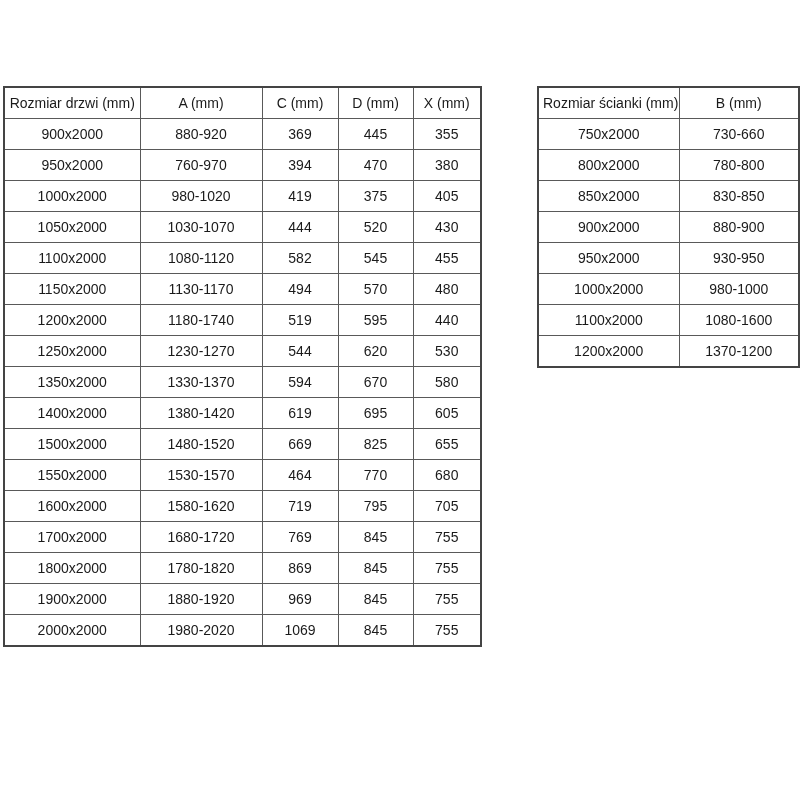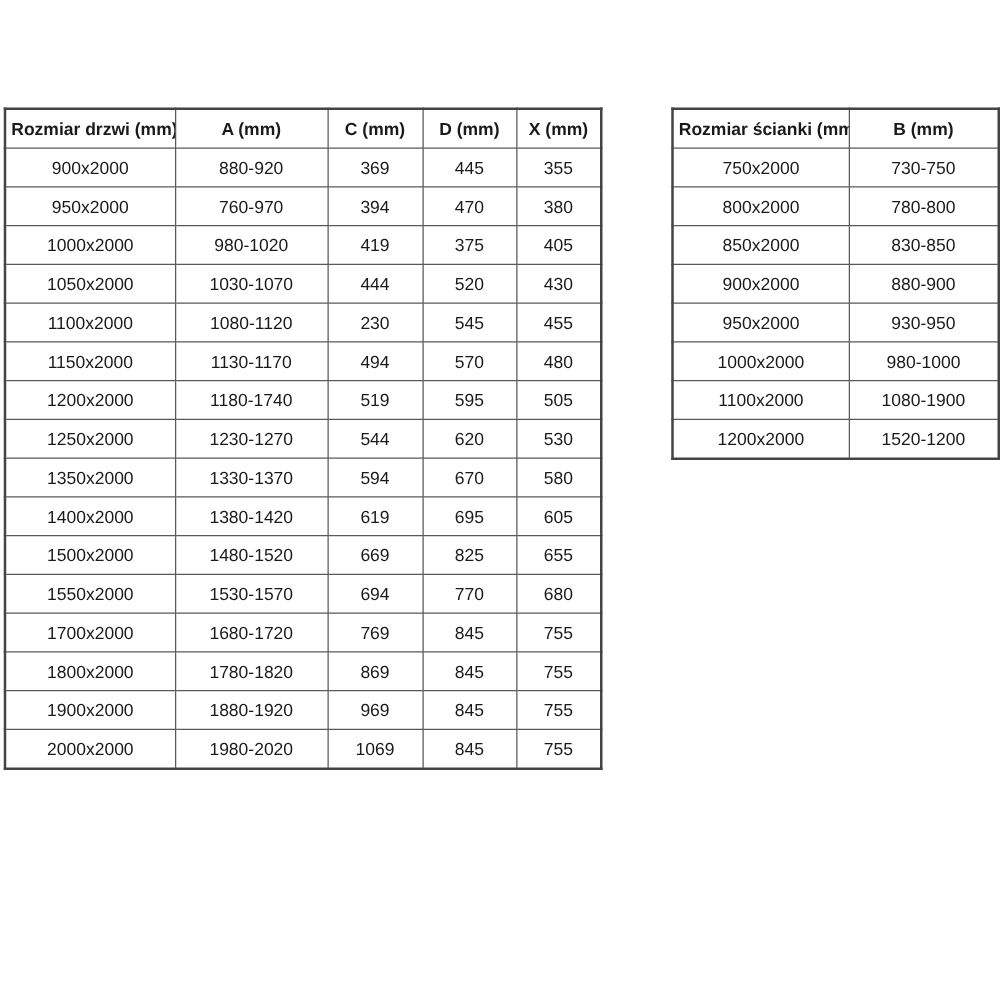--- a/index.html
+++ b/index.html
@@ -30,21 +30,21 @@
     vertical-align: middle;
     padding: 0 4px;
     font-size: 14px;
     white-space: nowrap;
     overflow: hidden;
   }
   table.tbl {
     border: 2px solid #444444;
   }
   table.tbl th {
-    font-weight: bold;
+    font-weight: normal;
     height: 30px;
   }
   table.tbl td {
     font-weight: normal;
     height: 30px;
   }
   #doors-table {
     left: 3px;
     top: 86px;
     width: 477px;
@@ -109,37 +109,37 @@
         <tr>
           <td>1050x2000</td>
           <td>1030-1070</td>
           <td>444</td>
           <td>520</td>
           <td>430</td>
         </tr>
         <tr>
           <td>1100x2000</td>
           <td>1080-1120</td>
-          <td>230</td>
+          <td>582</td>
           <td>545</td>
           <td>455</td>
         </tr>
         <tr>
           <td>1150x2000</td>
           <td>1130-1170</td>
           <td>494</td>
           <td>570</td>
           <td>480</td>
         </tr>
         <tr>
           <td>1200x2000</td>
           <td>1180-1740</td>
           <td>519</td>
           <td>595</td>
-          <td>505</td>
+          <td>440</td>
         </tr>
         <tr>
           <td>1250x2000</td>
           <td>1230-1270</td>
           <td>544</td>
           <td>620</td>
           <td>530</td>
         </tr>
         <tr>
           <td>1350x2000</td>
@@ -158,23 +158,30 @@
         <tr>
           <td>1500x2000</td>
           <td>1480-1520</td>
           <td>669</td>
           <td>825</td>
           <td>655</td>
         </tr>
         <tr>
           <td>1550x2000</td>
           <td>1530-1570</td>
-          <td>694</td>
+          <td>464</td>
           <td>770</td>
           <td>680</td>
+        </tr>
+        <tr>
+          <td>1600x2000</td>
+          <td>1580-1620</td>
+          <td>719</td>
+          <td>795</td>
+          <td>705</td>
         </tr>
         <tr>
           <td>1700x2000</td>
           <td>1680-1720</td>
           <td>769</td>
           <td>845</td>
           <td>755</td>
         </tr>
         <tr>
           <td>1800x2000</td>
@@ -207,21 +214,21 @@
     </colgroup>
     <thead>
       <tr>
           <th>Rozmiar ścianki (mm)</th>
           <th>B (mm)</th>
         </tr>
     </thead>
     <tbody>
         <tr>
           <td>750x2000</td>
-          <td>730-750</td>
+          <td>730-660</td>
         </tr>
         <tr>
           <td>800x2000</td>
           <td>780-800</td>
         </tr>
         <tr>
           <td>850x2000</td>
           <td>830-850</td>
         </tr>
         <tr>
@@ -231,22 +238,22 @@
         <tr>
           <td>950x2000</td>
           <td>930-950</td>
         </tr>
         <tr>
           <td>1000x2000</td>
           <td>980-1000</td>
         </tr>
         <tr>
           <td>1100x2000</td>
-          <td>1080-1900</td>
+          <td>1080-1600</td>
         </tr>
         <tr>
           <td>1200x2000</td>
-          <td>1520-1200</td>
+          <td>1370-1200</td>
         </tr>
       </tbody>
   </table>
 
 </div>
 
 </body></html>

